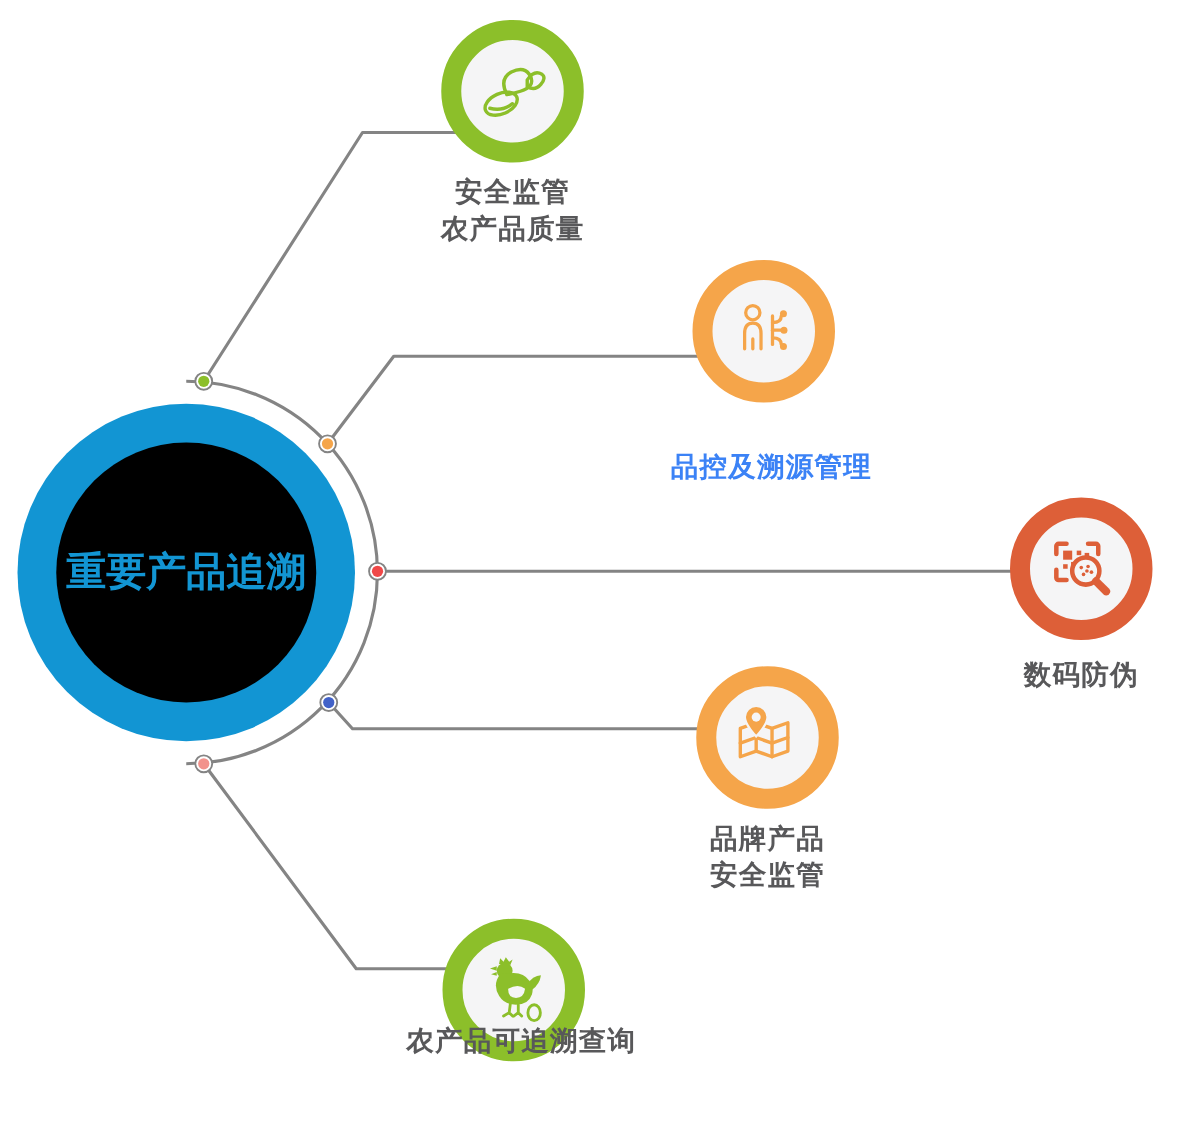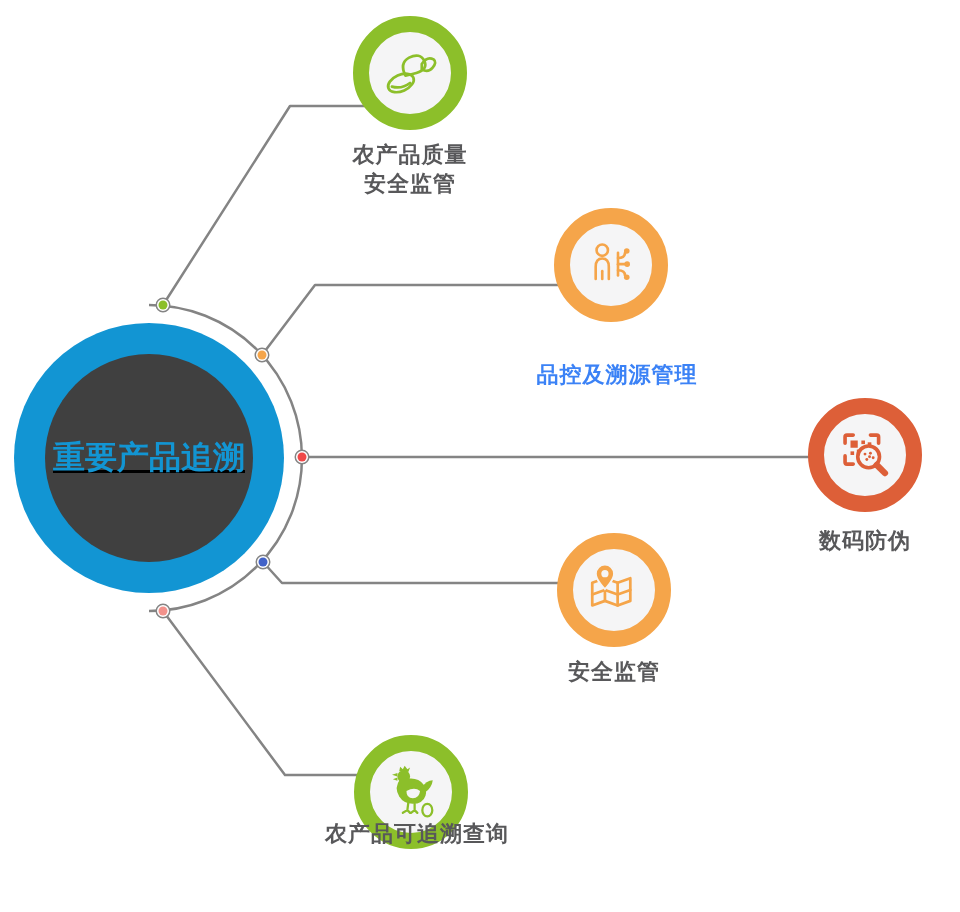--- a/index.html
+++ b/index.html
@@ -6,22 +6,22 @@
   .canvas{
     position:relative;width:960px;height:912px;background:#ffffff;overflow:hidden;
     font-family:"DejaVu Sans","Liberation Sans",sans-serif;
   }
   .wires{position:absolute;left:0;top:0;}
   .center-node{
     position:absolute;left:14px;top:323px;width:270px;height:270px;border-radius:50%;
     display:flex;align-items:center;justify-content:center;
   }
   .center-inner{
-    width:208px;height:208px;border-radius:50%;background:#404040;
-    display:flex;align-items:center;justify-content:center;text-decoration:underline;
+    width:208px;height:208px;border-radius:50%;background:#000000;
+    display:flex;align-items:center;justify-content:center;
   }
   .center-label{font-size:32px;font-weight:bold;white-space:nowrap;}
   .ring{
     position:absolute;width:114px;height:114px;border-radius:50%;
     border:16px solid #ccc;background:#f5f5f6;box-sizing:border-box;
     display:flex;align-items:center;justify-content:center;
   }
   .node-label{
     position:absolute;text-align:center;font-size:22px;font-weight:bold;
     line-height:29px;letter-spacing:1px;white-space:nowrap;
@@ -65,22 +65,22 @@
     <svg width="58" height="58" viewBox="0 0 64 64">
       <g fill="none" stroke-width="3" stroke-linecap="round" stroke-linejoin="round" stroke="#8cbf2a">
         <ellipse cx="22" cy="43" rx="15" ry="9" transform="rotate(-24 22 43)"></ellipse>
         <path d="M27,35 q-7,-14 4,-20 q12,-6 17,4 q4,9 -9,13 q-7,2 -12,3 z"></path>
         <path d="M45,22 q6,-9 13,-5 q4,3 -1,9 q-5,6 -12,2 z"></path>
         <path d="M12,47 q11,3 20,-4"></path>
       </g>
     </svg>
   </div>
   <div class="node-label" style="left: 310px; top: 140px; width: 200px; color: rgb(88, 88, 90);">
+    <div>安全监管</div>
     <div>农产品质量</div>
-    <div>安全监管</div>
   </div>
 
   <div class="ring" style="left: 554px; top: 208px; border-color: rgb(245, 165, 74);">
     <svg width="56" height="56" viewBox="0 0 64 64">
       <g fill="none" stroke-width="3" stroke-linecap="round" stroke-linejoin="round" stroke="#f5a54a">
         <circle cx="22" cy="15" r="6.5"></circle>
         <path d="M14.5,48 V34 q0,-9.5 7.5,-9.5 q7.5,0 7.5,9.5 V48"></path>
         <path d="M22,39 V48"></path>
         <path d="M40,18 V44"></path>
         <path d="M40,24 q8,0 8,-6"></path>
@@ -133,20 +133,21 @@
         <path d="M8,24 L22,19 L36,24 L50,19 L50,44 L36,49 L22,44 L8,49 Z"></path>
         <path d="M22,19 V44"></path>
         <path d="M36,24 V49"></path>
         <path d="M8,37 L22,32 L36,37 L50,32"></path>
       </g>
       <path d="M22,4 a10,10 0 0 1 10,10 c0,7 -10,17 -10,17 c0,0 -10,-10 -10,-17 a10,10 0 0 1 10,-10 z" stroke="#f5f5f6" stroke-width="2" fill="#f5a54a"></path>
       <circle cx="22" cy="14" r="4" fill="#f5f5f6"></circle>
     </svg>
   </div>
   <div class="node-label" style="left: 514px; top: 657px; width: 200px; color: rgb(88, 88, 90);">
+    <div>品牌产品</div>
     <div>安全监管</div>
   </div>
 
   <div class="ring" style="left: 354px; top: 735px; border-color: rgb(140, 191, 42);">
     <svg width="58" height="58" viewBox="0 0 64 64">
       <g stroke="none" fill="#8cbf2a">
         <path d="M19,9 l1,-5 l3,3 l2,-4 l3,4 l3,-2 l-2,5 z"></path>
         <circle cx="24" cy="15" r="7"></circle>
         <path d="M17,11 l-6,2 l6,2 z"></path>
         <path d="M17,16 l-5,2 l5,1.5 z"></path>

